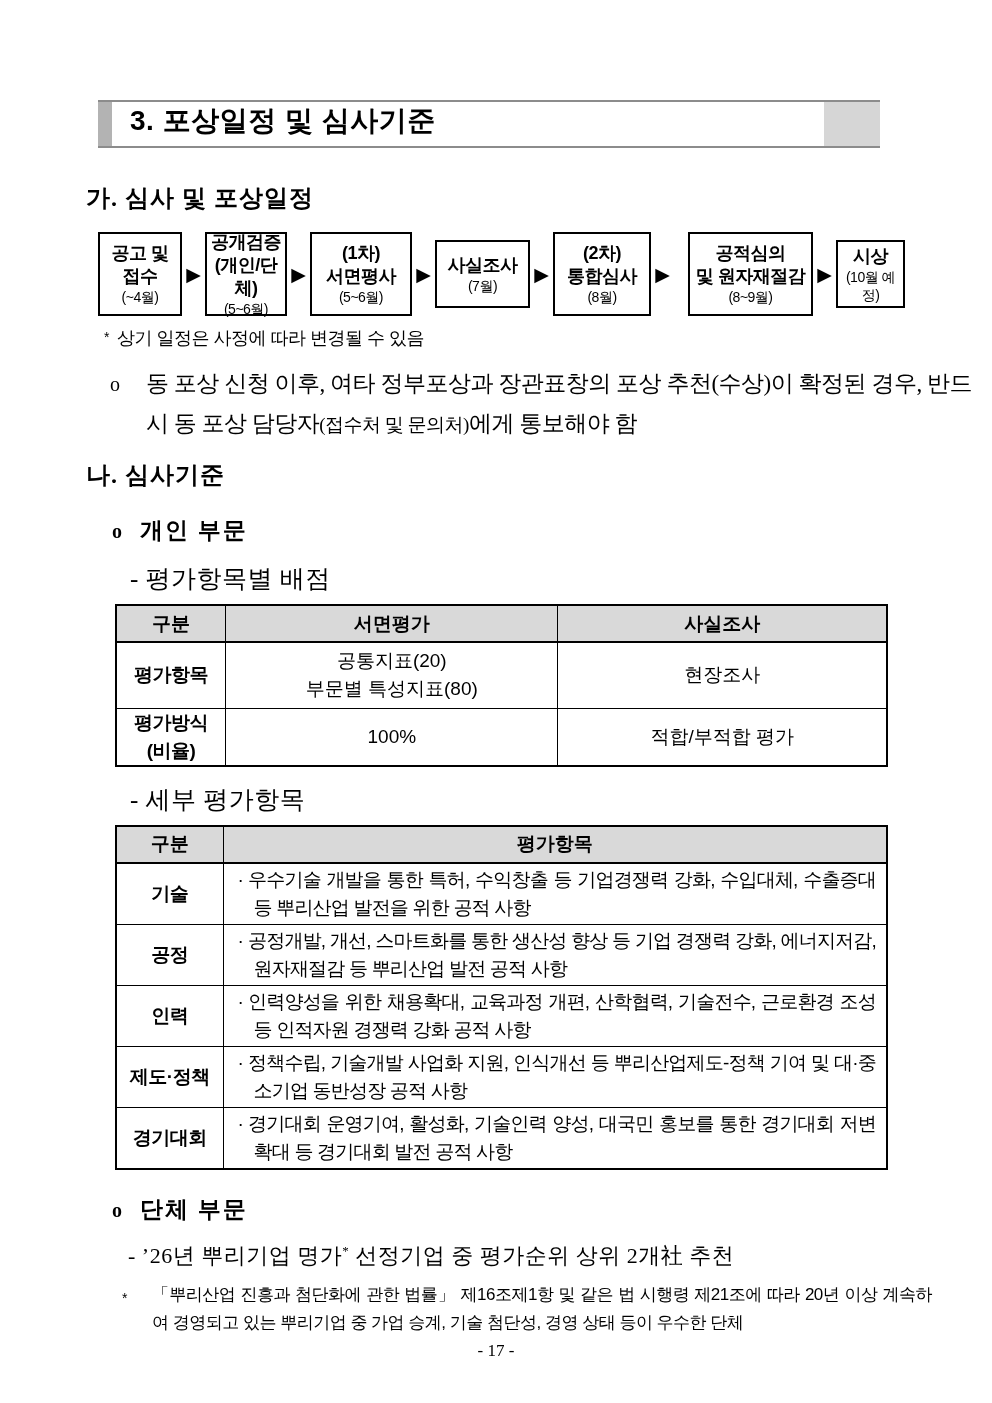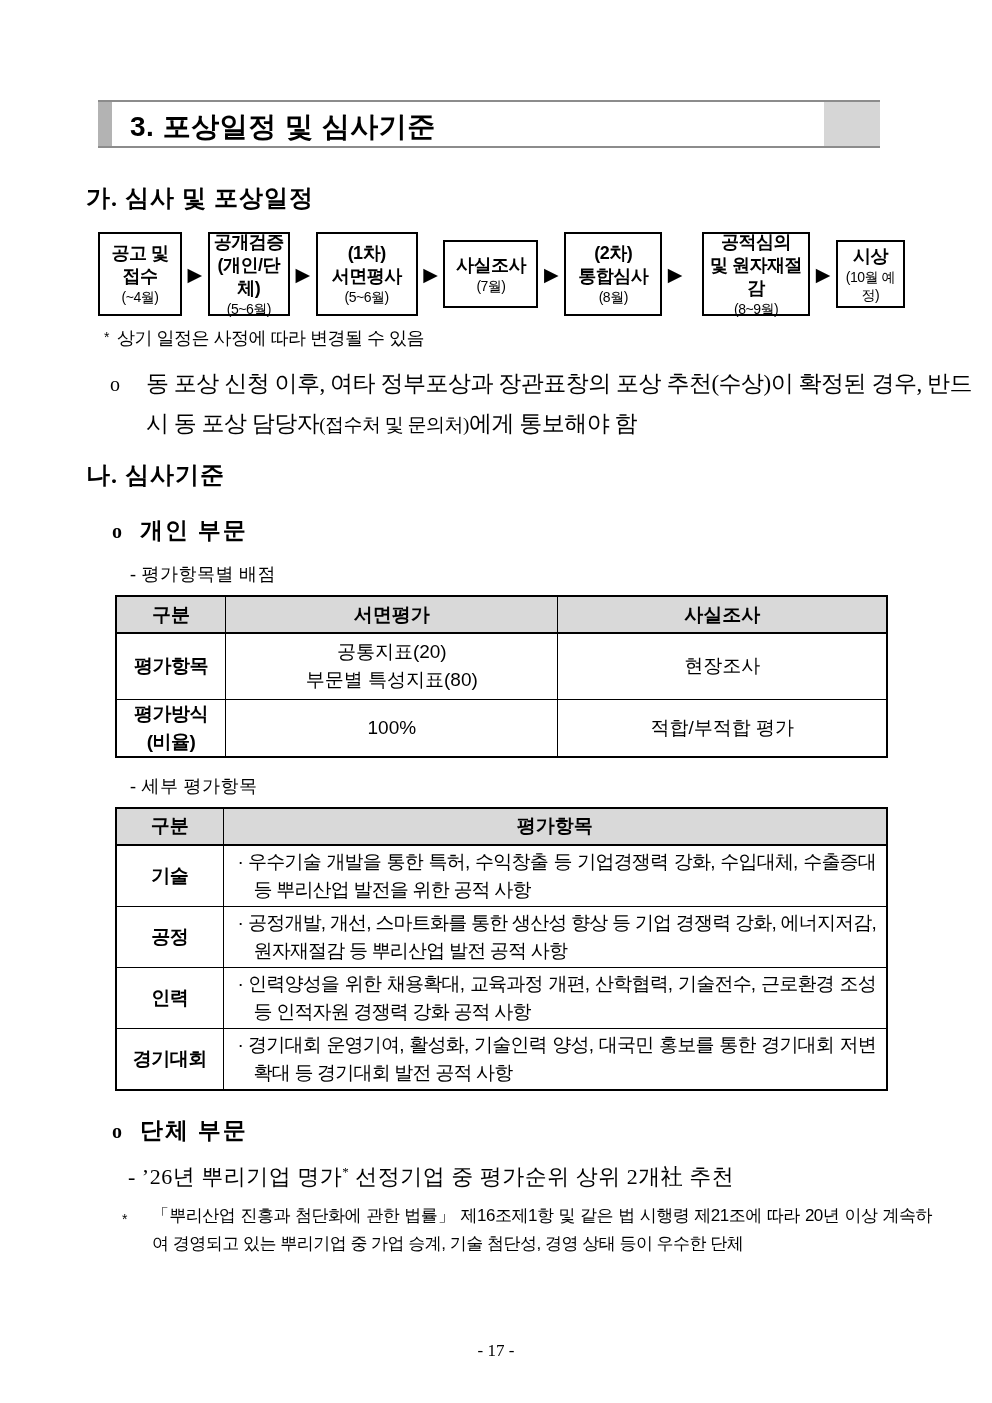--- a/index.html
+++ b/index.html
@@ -14,21 +14,21 @@
   }
 
   
   .banner {
     position:relative;
     margin:100px 112px 0 98px;
     height:48px;
     border-top:2px solid #8c8c8c;
     border-bottom:2px solid #8c8c8c;
     background:#ffffff;
-    display:flex; align-items:flex-end;
+    display:flex; align-items:flex-start;
   }
   .banner-cap-left {
     position:absolute; left:0; top:0; bottom:0; width:14px;
     background:#b3b3b3;
   }
   .banner-cap-right {
     position:absolute; right:0; top:0; bottom:0; width:56px;
     background:#d6d6d6;
   }
   .banner-title {
@@ -56,21 +56,21 @@
     font-family:"Liberation Sans", sans-serif;
     padding:3px 2px;
   }
   .flow-box .main { font-size:18px; font-weight:bold; line-height:23px; letter-spacing:-0.5px; }
   .flow-box .sub  { font-size:14px; line-height:18px; letter-spacing:-0.5px; }
   .fb1 { width:84px;  height:84px; }
   .fb2 { width:82px;  height:84px; }
   .fb3 { width:102px; height:84px; }
   .fb4 { width:95px;  height:68px; }
   .fb5 { width:98px;  height:84px; }
-  .fb6 { width:108px; height:84px;margin-left:14px; }
+  .fb6 { width:125px; height:84px;margin-left:14px; }
   .fb7 { width:69px;  height:68px; }
   .flow-arrow { font-size:19px; line-height:19px; color:#000; }
 
   
   .sched-note {
     margin:10px 0 0 104px;
     font-family:"Liberation Sans", sans-serif;
     font-size:18px; letter-spacing:-0.5px;
   }
   .sched-note .mark { font-size:14px; vertical-align:2px; padding-right:8px; }
@@ -84,21 +84,21 @@
   .para-bullet .small { font-size:19px; }
 
   
   .circle-item {
     margin:24px 0 0 112px;
     font-size:23px; font-weight:bold; letter-spacing:2px;
   }
   .circle-item .marker { font-weight:bold; padding-right:16px; font-size:20px; }
   .dash-item {
     margin:16px 0 0 130px;
-    font-size:18px; letter-spacing:0.5px;
+    font-size:25px; letter-spacing:0.5px;
   }
 
   
   table {
     border-collapse:collapse;
     margin:9px 0 0 115px;
     width:773px;
     font-family:"Liberation Sans", sans-serif;
     font-size:19px;
   }
@@ -289,20 +289,26 @@
             <div class="cell-text"><span class="dot">·</span><span>공정개발, 개선, 스마트화를 통한 생산성 향상 등 기업 경쟁력 강화, 에너지저감, 원자재절감 등 뿌리산업 발전 공적 사항</span></div>
           </td>
       </tr>
       <tr>
         <th>인력</th>
         <td>
             <div class="cell-text"><span class="dot">·</span><span>인력양성을 위한 채용확대, 교육과정 개편, 산학협력, 기술전수, 근로환경 조성 등 인적자원 경쟁력 강화 공적 사항</span></div>
           </td>
       </tr>
       <tr>
+        <th>제도·정책</th>
+        <td>
+            <div class="cell-text"><span class="dot">·</span><span>정책수립, 기술개발 사업화 지원, 인식개선 등 뿌리산업제도-정책 기여 및 대·중소기업 동반성장 공적 사항</span></div>
+          </td>
+      </tr>
+      <tr>
         <th>경기대회</th>
         <td>
             <div class="cell-text"><span class="dot">·</span><span>경기대회 운영기여, 활성화, 기술인력 양성, 대국민 홍보를 통한 경기대회 저변확대 등 경기대회 발전 공적 사항</span></div>
           </td>
       </tr>
     </tbody>
   </table>
 
   <div class="circle-item">
     <span class="marker">ο</span><span>단체 부문</span>

